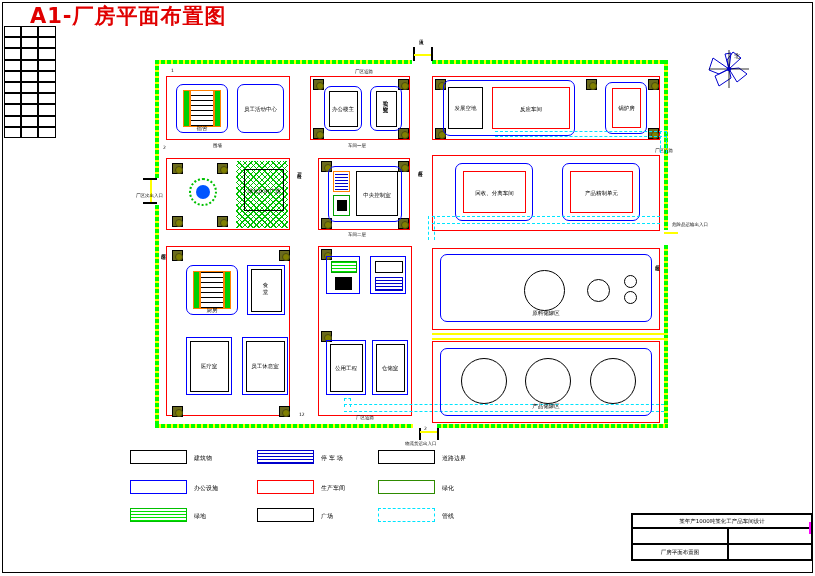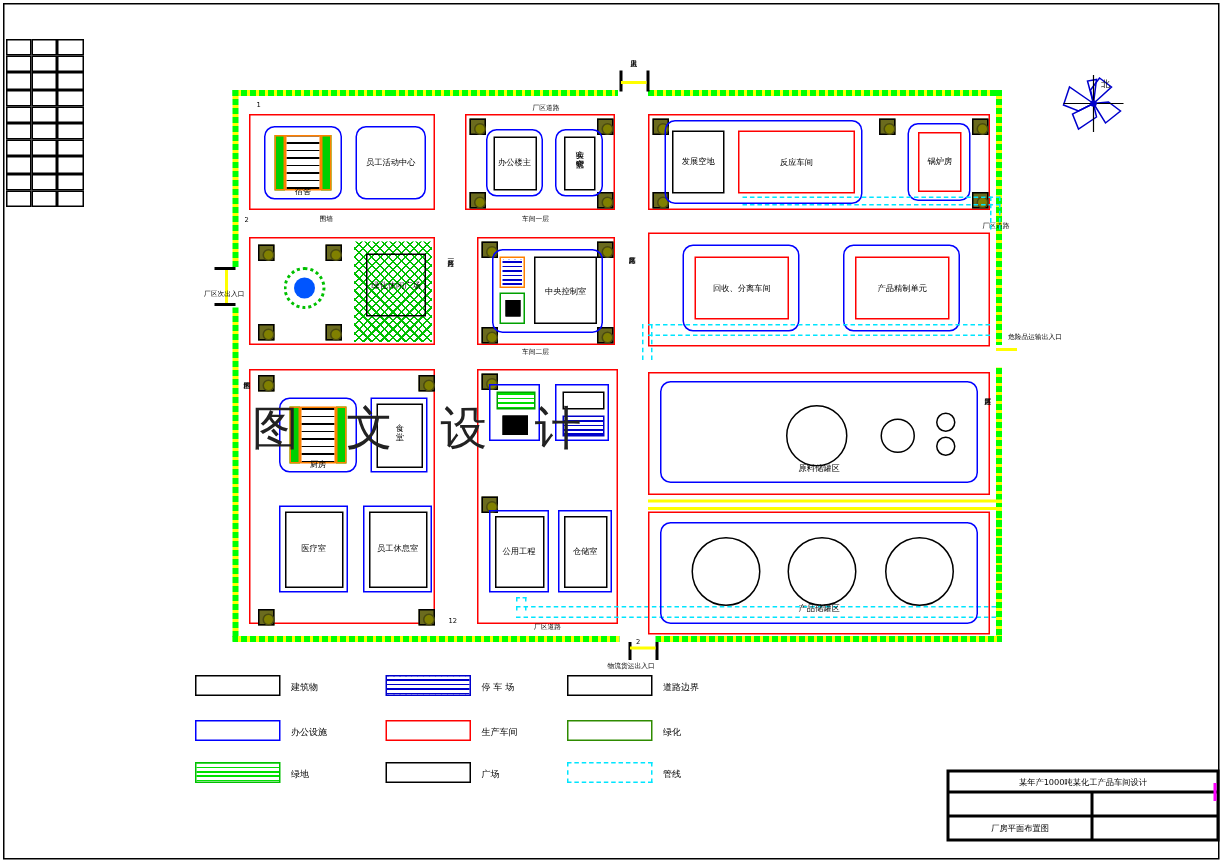--- a/index.html
+++ b/index.html
@@ -63,20 +63,21 @@
   .vtiny{position:absolute;font-size:4.5px;color:#000;white-space:nowrap;
       writing-mode:vertical-rl;text-orientation:upright;}
 </style>
 </head>
 <body>
 
 <div id="root">
 
   <div id="frame" class="abs" style="left:2px;top:2px;width:811px;height:571px;"></div>
 
+  <div class="txt" id="dwg-title">A1-厂房平面布置图</div>
 
   <div class="abs" style="left:4px;top:26px;width:52px;height:112px;">
     <div class="gridcell abs" style="left:0;top:0;width:17px;height:11.2px;"></div>
     <div class="gridcell abs" style="left:17px;top:0;width:17px;height:11.2px;"></div>
     <div class="gridcell abs" style="left:34px;top:0;width:18px;height:11.2px;"></div>
     <div class="gridcell abs" style="left:0;top:11.2px;width:17px;height:11.2px;"></div>
     <div class="gridcell abs" style="left:17px;top:11.2px;width:17px;height:11.2px;"></div>
     <div class="gridcell abs" style="left:34px;top:11.2px;width:18px;height:11.2px;"></div>
     <div class="gridcell abs" style="left:0;top:22.4px;width:17px;height:11.2px;"></div>
     <div class="gridcell abs" style="left:17px;top:22.4px;width:17px;height:11.2px;"></div>
@@ -335,21 +336,20 @@
       <path d="M24 21 L32 34 L42 26 L34 20 Z"></path>
       <path d="M24 21 L36 10 L28 4 L22 12 Z"></path>
       <path d="M24 21 L20 6 L26 5 Z"></path>
     </g>
     <line x1="24" y1="2" x2="24" y2="40" stroke="#000" stroke-width="0.8"></line>
     <line x1="4" y1="21" x2="44" y2="21" stroke="#000" stroke-width="0.8"></line>
     <circle cx="24" cy="21" r="2.2" fill="#0000cc"></circle>
     <text x="29" y="10" font-size="6" fill="#000" font-family="DejaVu Sans, sans-serif">北</text>
   </svg>
 
-  <div id="watermark">图 文 设 计</div>
 
   <div class="abs" style="left:130px;top:450px;width:420px;height:72px;">
 
     <div class="lg-sw" style="left:0;top:0;width:57px;height:14px;border:1px solid #000;"></div>
     <div class="lg-tx" style="left:64px;top:4px;">建筑物</div>
 
     <div class="lg-sw hatch-blue" style="left:127px;top:0;width:57px;height:14px;border:1px solid #0000cc;"></div>
     <div class="lg-tx" style="left:191px;top:4px;">停 车 场</div>
 
     <div class="lg-sw" style="left:248px;top:0;width:57px;height:14px;border:1px solid #000;"></div>

